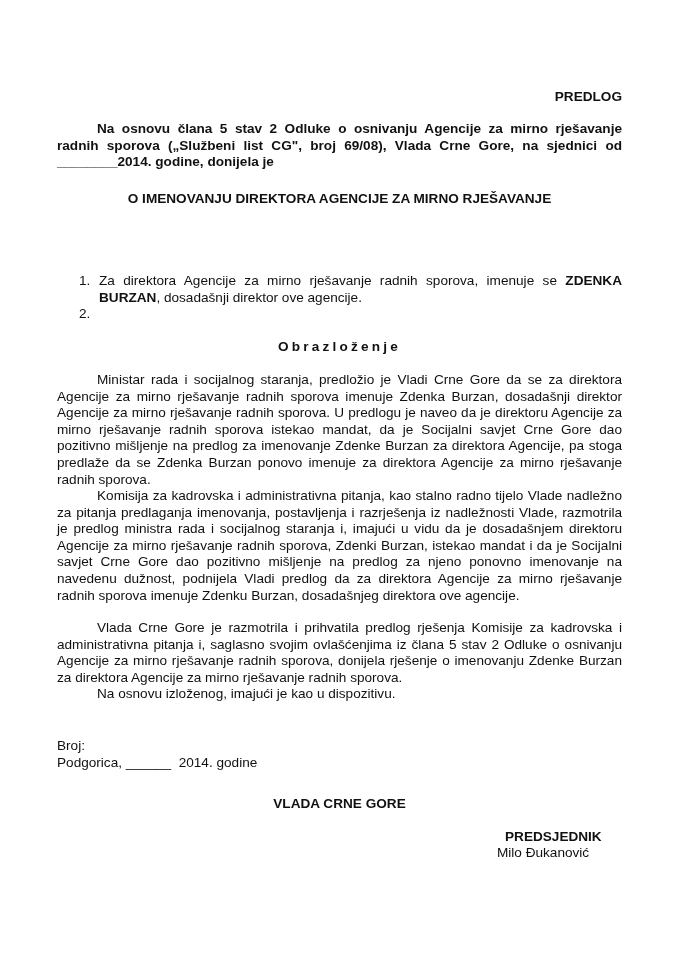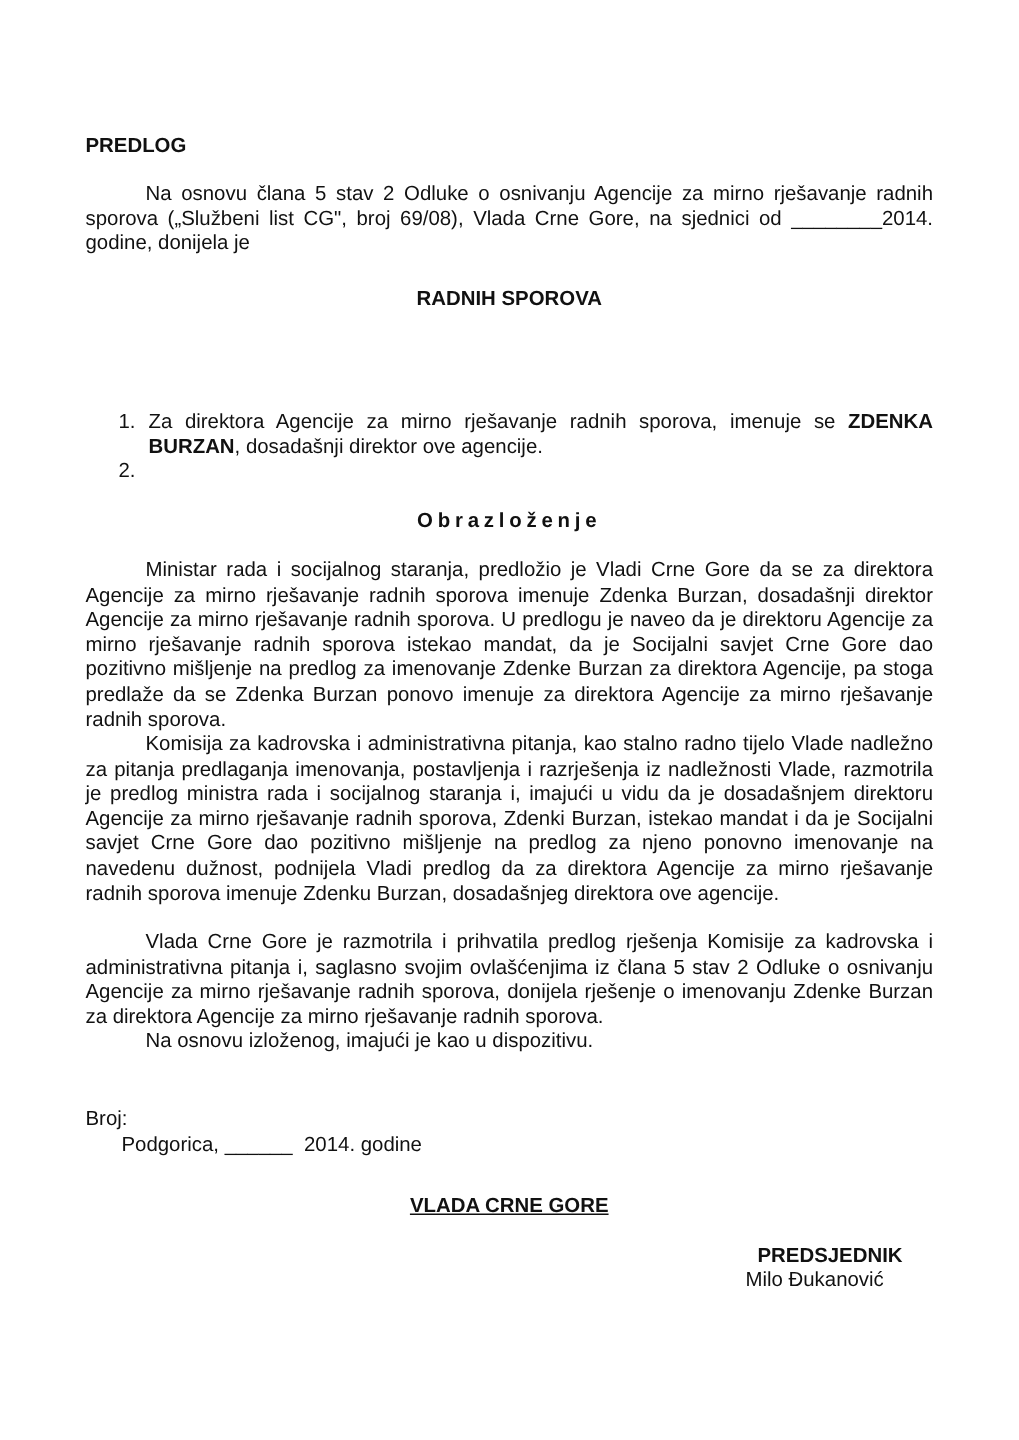--- a/index.html
+++ b/index.html
@@ -1,41 +1,41 @@
 <!DOCTYPE html>
 <html><head>
 <meta charset="utf-8">
 <style>
   html, body { margin: 0; padding: 0; background: #ffffff; }
   body { width: 679px; height: 960px; position: relative; overflow: hidden;
          font-family: "Liberation Sans", sans-serif; color: #111; font-size: 13.6px; }
   .page { position: absolute; left: 57px; top: 0; width: 565px; }
   .abs { position: absolute; }
-  .right { text-align: left; }
+  .right { text-align: right; }
   .center { text-align: center; }
   .bold { font-weight: bold; }
   p { margin: 0; }
   .justify { text-align: justify; text-align-last: left; line-height: 16.6px; }
   .indent { text-indent: 40px; }
   .spaced { letter-spacing: 3.2px; }
   ol { margin: 0; padding: 0; list-style: none; }
   ol li { position: relative; padding-left: 42px; line-height: 16.6px; text-align: justify; text-align-last: left; }
   ol li .num { position: absolute; left: 22px; top: 0; }
 </style>
 </head>
 <body>
 
 <div class="page">
 
   <p class="abs right bold" style="left:0; top:89px; width:565px;">PREDLOG</p>
 
-  <p class="abs justify indent" style="left:0; top:121px; width:565px;">Na osnovu člana 5 stav 2 Odluke o osnivanju Agencije za mirno rješavanje radnih sporova („Službeni list CG", broj 69/08), Vlada Crne Gore, na sjednici od ________2014. godine, donijela je</p>
+  <p class="abs justify indent" style="left:0; top:121px; width:565px;font-weight:bold;">Na osnovu člana 5 stav 2 Odluke o osnivanju Agencije za mirno rješavanje radnih sporova („Službeni list CG", broj 69/08), Vlada Crne Gore, na sjednici od ________2014. godine, donijela je</p>
 
   <div class="abs center bold" style="left:0; top:191px; width:565px; line-height:16.6px;">
-    <div>RADNIH SPOROVA</div>
+    <div>O IMENOVANJU DIREKTORA AGENCIJE ZA MIRNO RJEŠAVANJE</div>
   </div>
 
   <ol class="abs" style="left:0; top:273px; width:565px;">
     <li>
       <span class="num">1.</span><span>Za direktora Agencije za mirno rješavanje radnih sporova, imenuje se </span><span class="bold">ZDENKA BURZAN</span><span>, dosadašnji direktor ove agencije.</span>
     </li>
     <li>
       <span class="num">2.</span>
     </li>
   </ol>
@@ -45,21 +45,21 @@
   <p class="abs justify indent" style="left:0; top:372px; width:565px;">Ministar rada i socijalnog staranja, predložio je Vladi Crne Gore da se za direktora Agencije za mirno rješavanje radnih sporova imenuje Zdenka Burzan, dosadašnji direktor Agencije za mirno rješavanje radnih sporova. U predlogu je naveo da je direktoru Agencije za mirno rješavanje radnih sporova istekao mandat, da je Socijalni savjet Crne Gore dao pozitivno mišljenje na predlog za imenovanje Zdenke Burzan za direktora Agencije, pa stoga predlaže da se Zdenka Burzan ponovo imenuje za direktora Agencije za mirno rješavanje radnih sporova.</p>
 
   <p class="abs justify indent" style="left:0; top:488px; width:565px;">Komisija za kadrovska i administrativna pitanja, kao stalno radno tijelo Vlade nadležno za pitanja predlaganja imenovanja, postavljenja i razrješenja iz nadležnosti Vlade, razmotrila je predlog ministra rada i socijalnog staranja i, imajući u vidu da je dosadašnjem direktoru Agencije za mirno rješavanje radnih sporova, Zdenki Burzan, istekao mandat i da je Socijalni savjet Crne Gore dao pozitivno mišljenje na predlog za njeno ponovno imenovanje na navedenu dužnost, podnijela Vladi predlog da za direktora Agencije za mirno rješavanje radnih sporova imenuje Zdenku Burzan, dosadašnjeg direktora ove agencije.</p>
 
   <p class="abs justify indent" style="left:0; top:620px; width:565px;">Vlada Crne Gore je razmotrila i prihvatila predlog rješenja Komisije za kadrovska i administrativna pitanja i, saglasno svojim ovlašćenjima iz člana 5 stav 2  Odluke o osnivanju  Agencije za mirno rješavanje radnih sporova, donijela rješenje o imenovanju Zdenke Burzan za direktora Agencije za mirno rješavanje radnih sporova.</p>
 
   <p class="abs" style="left:40px; top:686px; width:525px;">Na osnovu izloženog, imajući je kao u dispozitivu.</p>
 
   <p class="abs" style="left:0; top:738px;">Broj:</p>
 
-  <p class="abs" style="left:0; top:755px; white-space:pre;margin-left:24px;">Podgorica, ______  2014. godine</p>
+  <p class="abs" style="left:0; top:755px; white-space:pre;">Podgorica, ______  2014. godine</p>
 
-  <p class="abs center bold" style="left:0; top:796px; width:565px;text-decoration:underline;">VLADA CRNE GORE</p>
+  <p class="abs center bold" style="left:0; top:796px; width:565px;">VLADA CRNE GORE</p>
 
   <p class="abs bold" style="left:403px; top:829px;padding-left:45px;">PREDSJEDNIK</p>
 
   <p class="abs" style="left:408px; top:845px;margin-left:32px;">Milo Đukanović</p>
 
 </div>
 
 </body></html>

